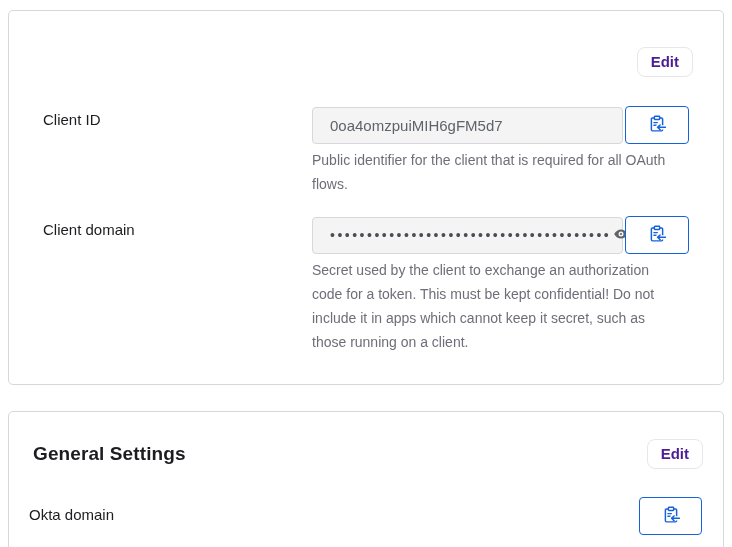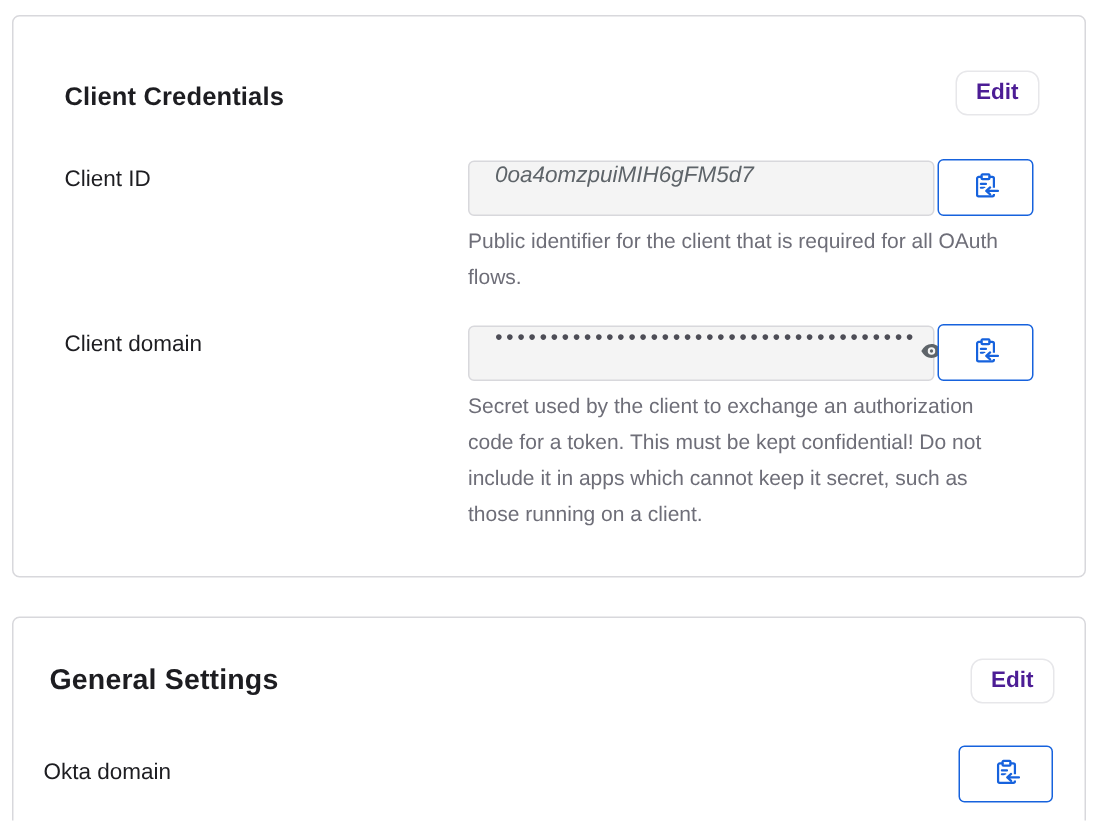--- a/index.html
+++ b/index.html
@@ -20,22 +20,22 @@
   .edit{
     position:absolute;background:#fff;border:1px solid #e7e7ea;border-radius:8px;
     color:#4c1d95;font-weight:700;font-size:15px;padding:5px 13px;cursor:pointer;
     font-family:inherit;line-height:18px;
   }
   #card1 .edit{right:30px;top:36px;}
   #card2 .edit{right:20px;top:27px;}
   .flabel{position:absolute;font-size:15px;color:#1d1d21;}
   .fvalue{
     position:absolute;box-sizing:border-box;height:37px;background:#f4f4f4;
-    border:1px solid #d8d8dc;border-radius:4px;display:flex;
-    padding:0 10px 0 17px;font-size:15px;color:#5e6469;font-style:italic;
+    border:1px solid #d8d8dc;border-radius:4px;display:flex;align-items:center;
+    padding:0 10px 0 17px;font-size:15px;color:#5e6469;
   }
   .copy-btn{
     position:absolute;box-sizing:border-box;width:64px;height:38px;background:#fff;
     border:1px solid #1662dd;border-radius:4px;display:flex;align-items:center;
     justify-content:center;cursor:pointer;padding:0;
   }
   .help{
     position:absolute;font-size:14px;line-height:24px;color:#6e6e78;
     white-space:pre-line;letter-spacing:0;
   }
@@ -52,21 +52,20 @@
   .eye-btn{background:none;border:none;padding:0 2px;cursor:pointer;display:flex;align-items:center;}
   
   #dom-label{left:20px;top:94px;}
   #dom-value{left:303px;top:86px;width:327px;}
   #dom-copy{left:630px;top:85px;width:63px;}
 </style>
 </head>
 <body>
 
 <section class="card" id="card1">
-  <h2>Client Credentials</h2>
   <button class="edit">Edit</button>
 
   <div class="flabel" id="cid-label">Client ID</div>
   <div class="fvalue" id="cid-value">
     <span>0oa4omzpuiMIH6gFM5d7</span>
   </div>
   <button class="copy-btn" id="cid-copy">
     <span>
       <svg width="18" height="18" viewBox="0 0 17 17" fill="none" stroke="#1662dd" stroke-width="1.4" stroke-linecap="round" stroke-linejoin="round">
         <path d="M6 2.8 H4.2 a1 1 0 0 0 -1 1 V14 a1 1 0 0 0 1 1 h8.6 a1 1 0 0 0 1 -1 V3.8 a1 1 0 0 0 -1 -1 H11"></path>

